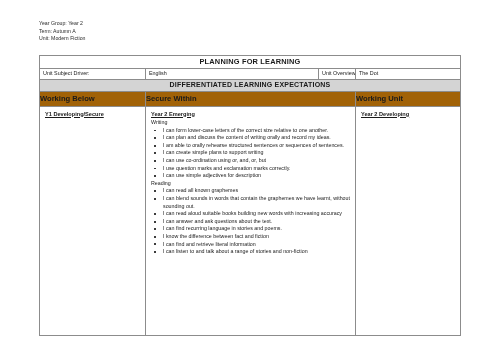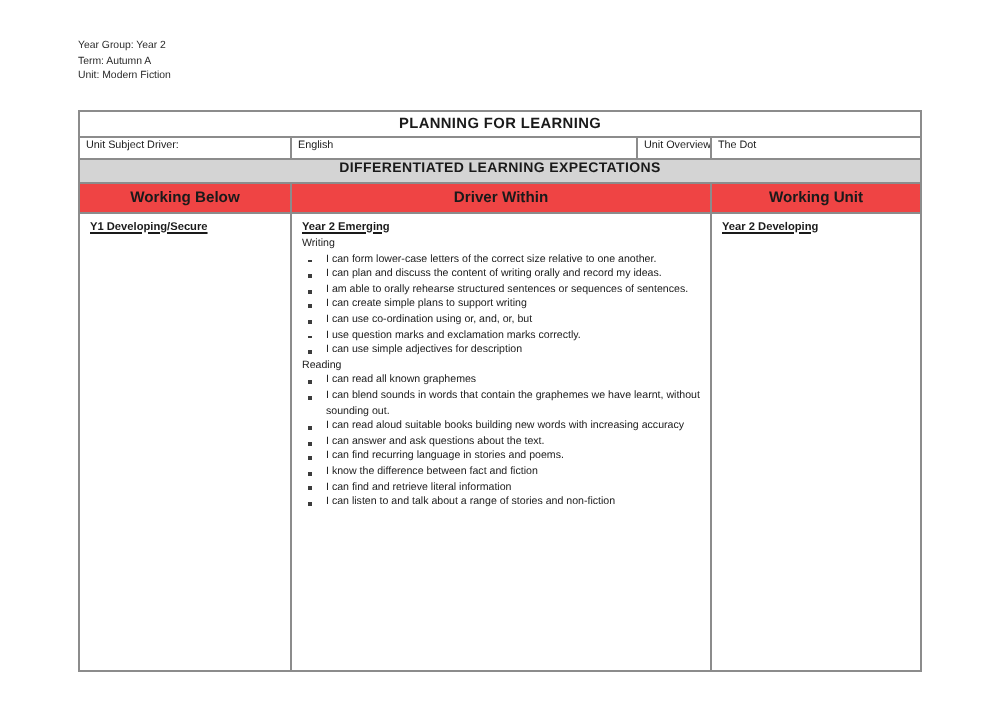--- a/index.html
+++ b/index.html
@@ -65,22 +65,22 @@
     background: #d4d4d4;
     text-align: center;
     font-weight: bold;
     font-size: 7px;
     letter-spacing: .2px;
     padding: 1px 0 1.5px 0 !important;
     height: 9px;
   }
 
   .colhead-cell {
-    background: #ef4444;
-    text-align: center;
+    background: #a16207;
+    text-align: left;
     font-weight: bold;
     font-size: 7.6px;
     padding: 1.5px 0 2px 0 !important;
     height: 10px;
   }
 
   .body-cell {
     height: 220px;
     padding: 4px 4px 4px 5px !important;
     font-size: 5.3px;
@@ -149,21 +149,21 @@
     <td class="sub-cell">Unit Overview</td>
     <td class="sub-cell">The Dot</td>
   </tr>
 
   <tr>
     <td class="band-cell" colspan="4">DIFFERENTIATED LEARNING EXPECTATIONS</td>
   </tr>
 
   <tr>
     <td class="colhead-cell">Working Below</td>
-    <td class="colhead-cell" colspan="2">Driver Within</td>
+    <td class="colhead-cell" colspan="2">Secure Within</td>
     <td class="colhead-cell">Working Unit</td>
   </tr>
 
   <tr>
     <td class="body-cell">
       <span class="sec-title">Y1 Developing/Secure</span>
     </td>
 
     <td class="body-cell" colspan="2">
       <span class="sec-title">Year 2 Emerging</span>

